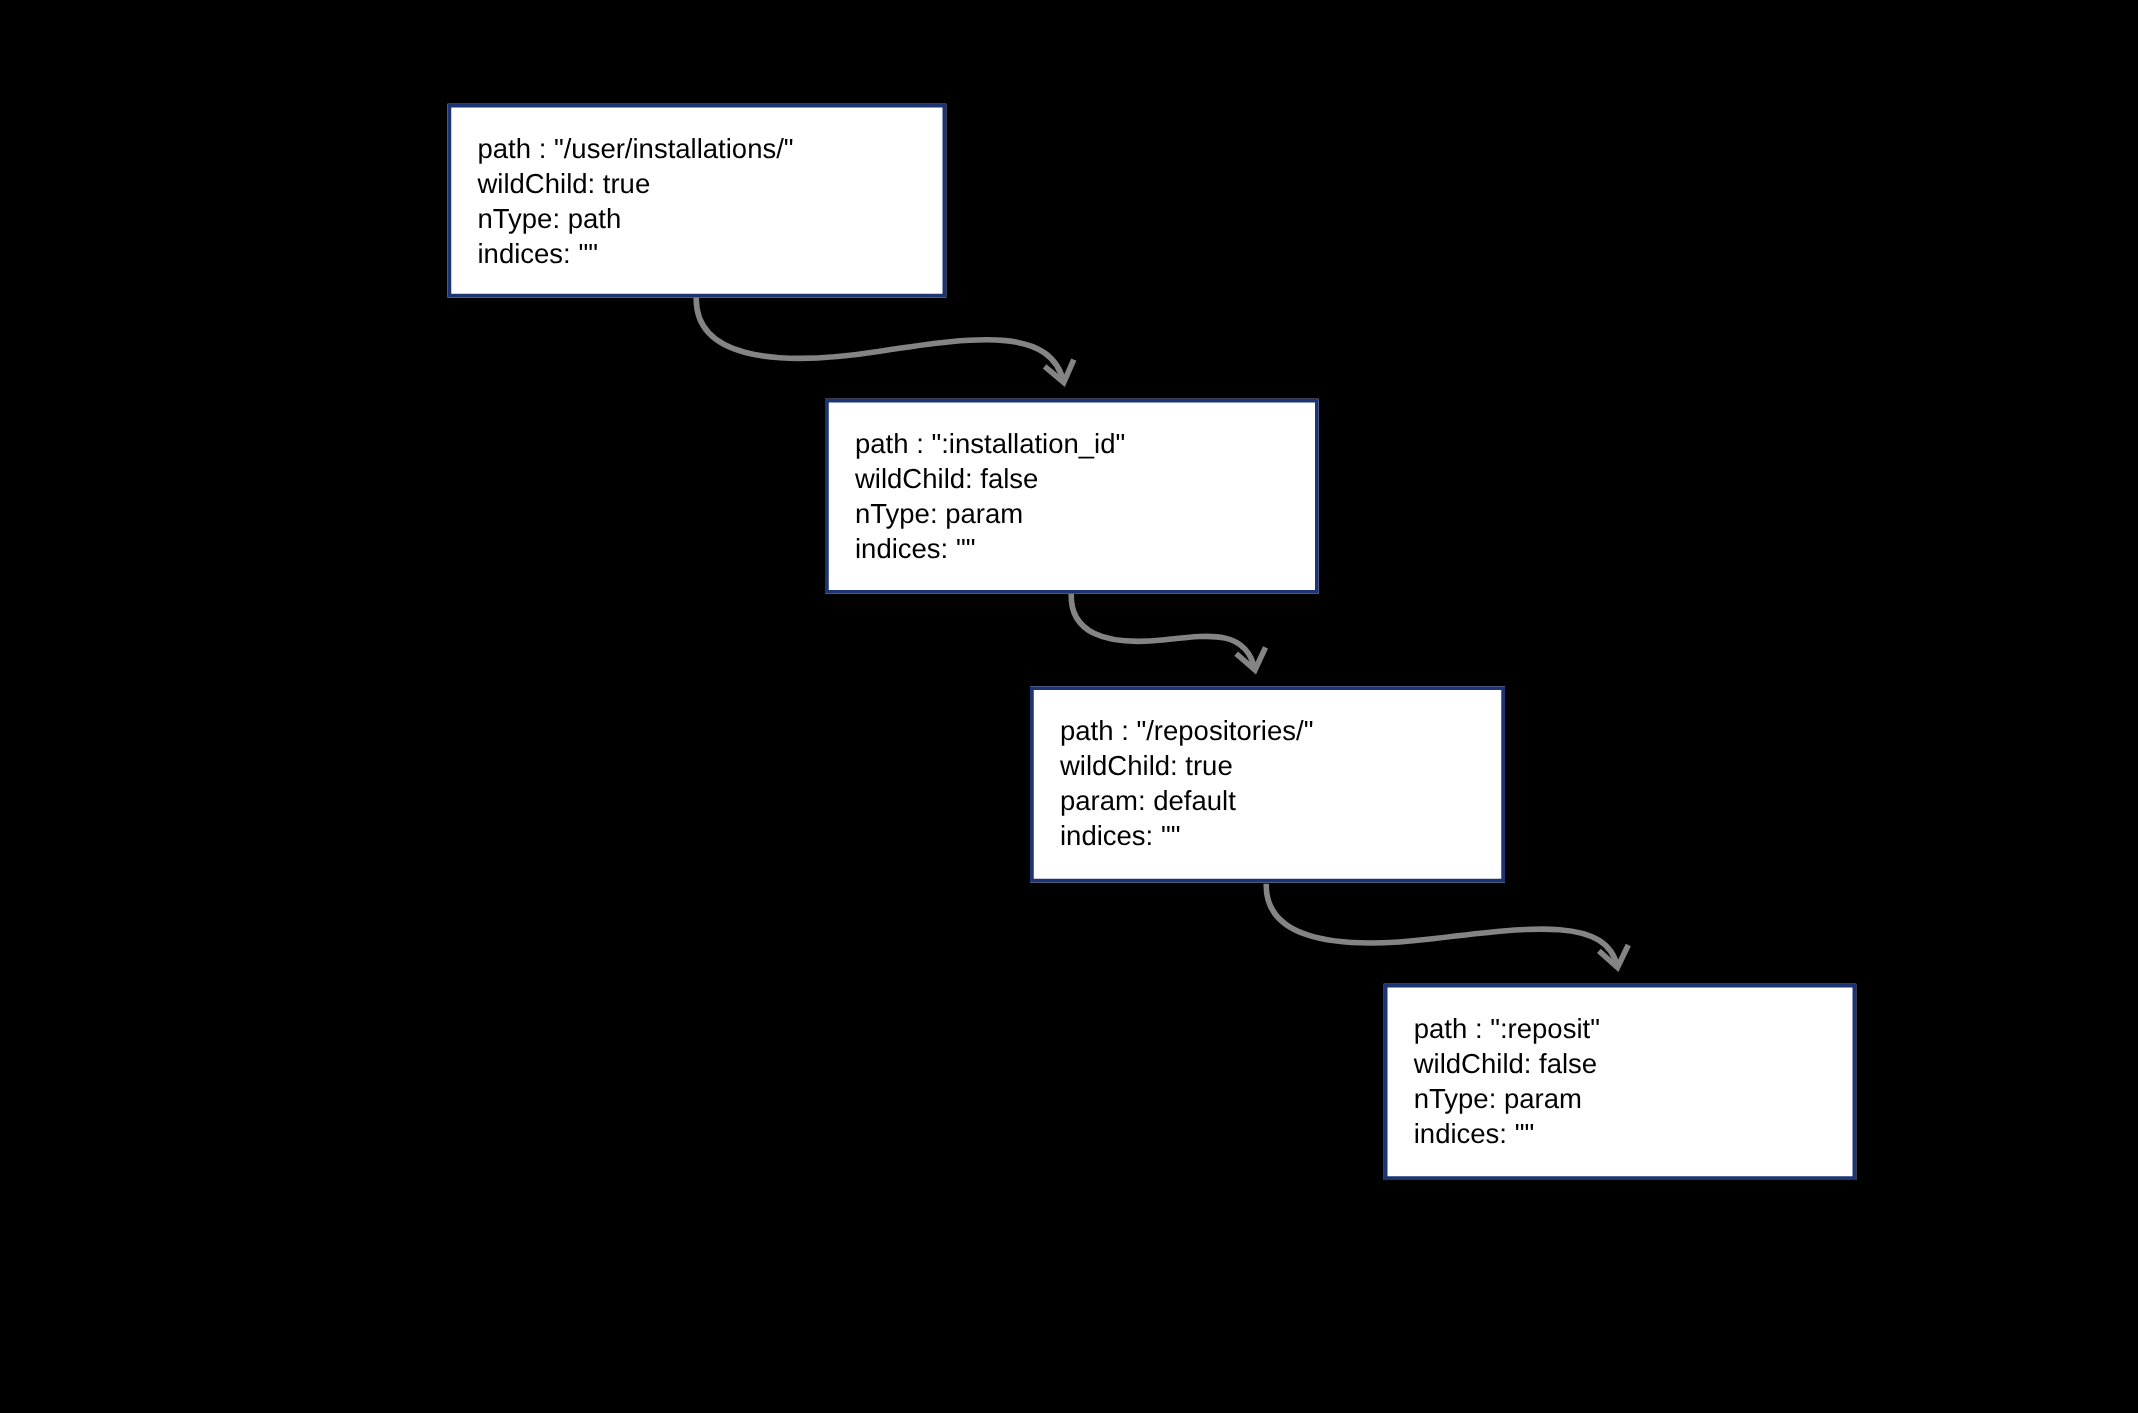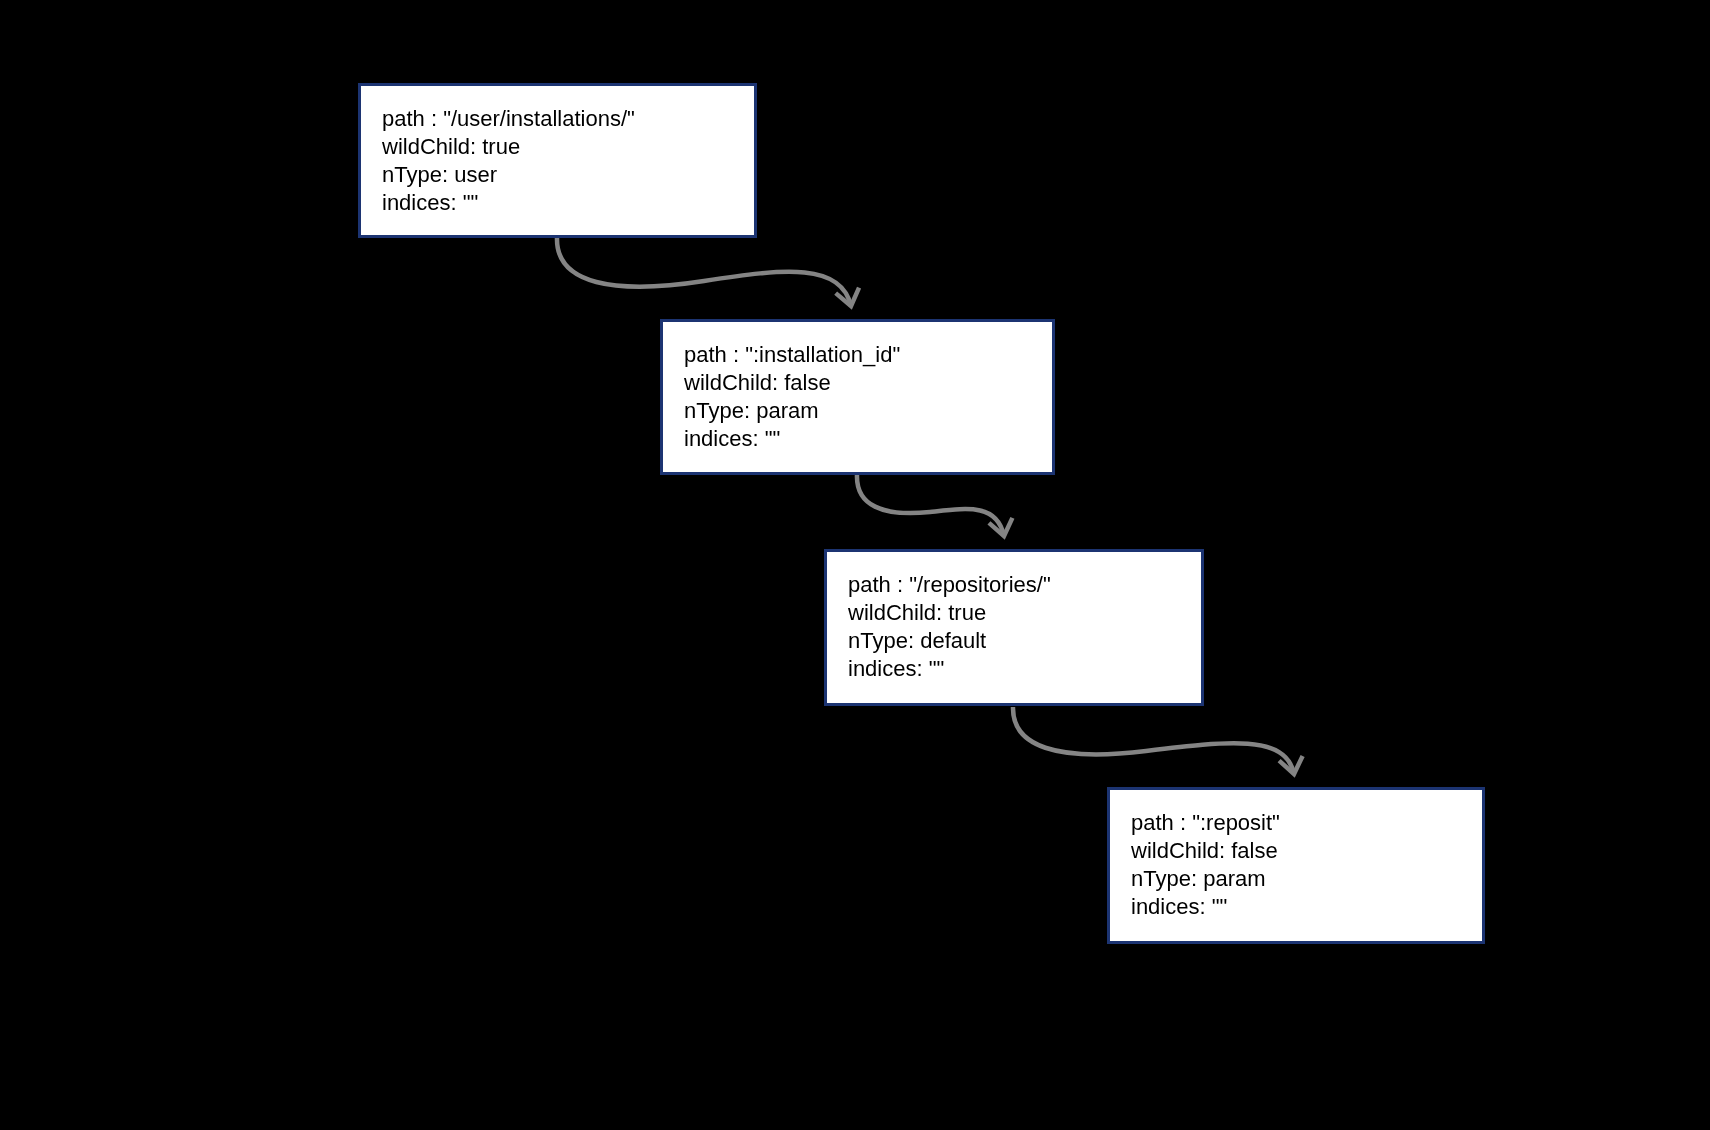--- a/index.html
+++ b/index.html
@@ -64,35 +64,35 @@
       </marker>
     </defs>
     <path class="edge" d="M 557 238 C 556 284, 614 295, 704 281 C 786 268, 841 263, 851 306" marker-end="url(#arrow)"></path>
     <path class="edge" d="M 857 475 C 856 505, 882 517, 930 512 C 967 508, 997 503, 1004 536" marker-end="url(#arrow)"></path>
     <path class="edge" d="M 1013 707 C 1012 746, 1056 762, 1146 751 C 1228 741, 1286 734, 1294 774" marker-end="url(#arrow)"></path>
   </svg>
 
   <div class="node" style="left:358px; top:83px; width:399px; height:155px;">
     <span class="node-line">path : "/user/installations/"</span>
     <span class="node-line">wildChild: true</span>
-    <span class="node-line">nType: user</span>
+    <span class="node-line">nType: path</span>
     <span class="node-line">indices: ""</span>
   </div>
 
   <div class="node" style="left:660px; top:319px; width:395px; height:156px;">
     <span class="node-line">path : ":installation_id"</span>
     <span class="node-line">wildChild: false</span>
     <span class="node-line">nType: param</span>
     <span class="node-line">indices: ""</span>
   </div>
 
   <div class="node" style="left:824px; top:549px; width:380px; height:157px;">
     <span class="node-line">path : "/repositories/"</span>
     <span class="node-line">wildChild: true</span>
-    <span class="node-line">nType: default</span>
+    <span class="node-line">param: default</span>
     <span class="node-line">indices: ""</span>
   </div>
 
   <div class="node" style="left:1107px; top:787px; width:378px; height:157px;">
     <span class="node-line">path : ":reposit"</span>
     <span class="node-line">wildChild: false</span>
     <span class="node-line">nType: param</span>
     <span class="node-line">indices: ""</span>
   </div>
 

